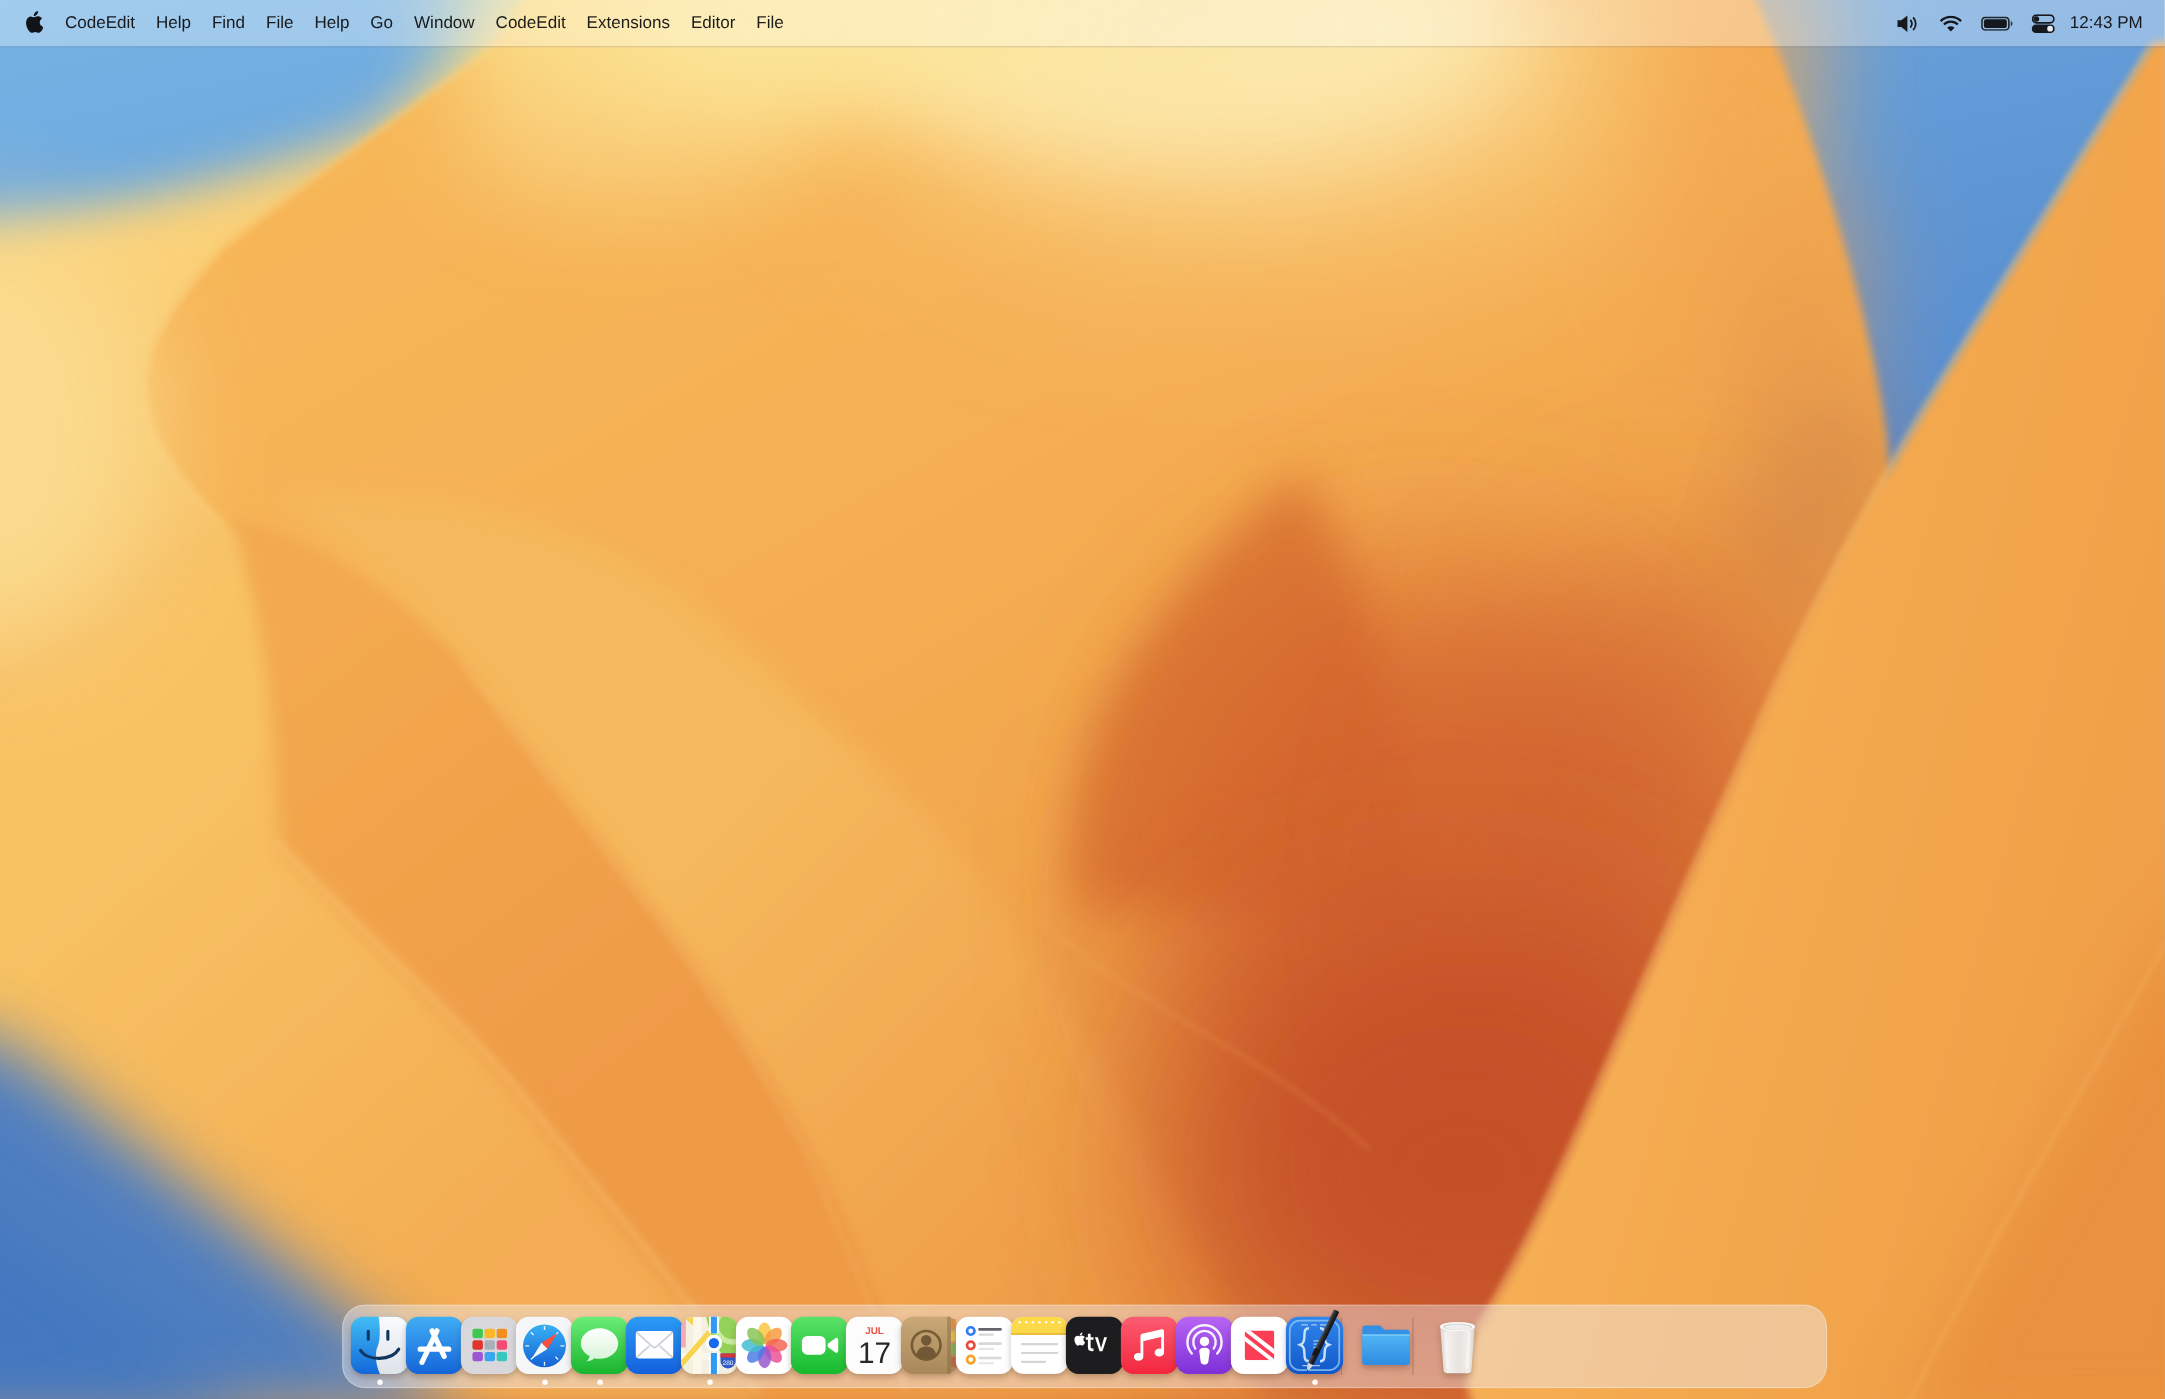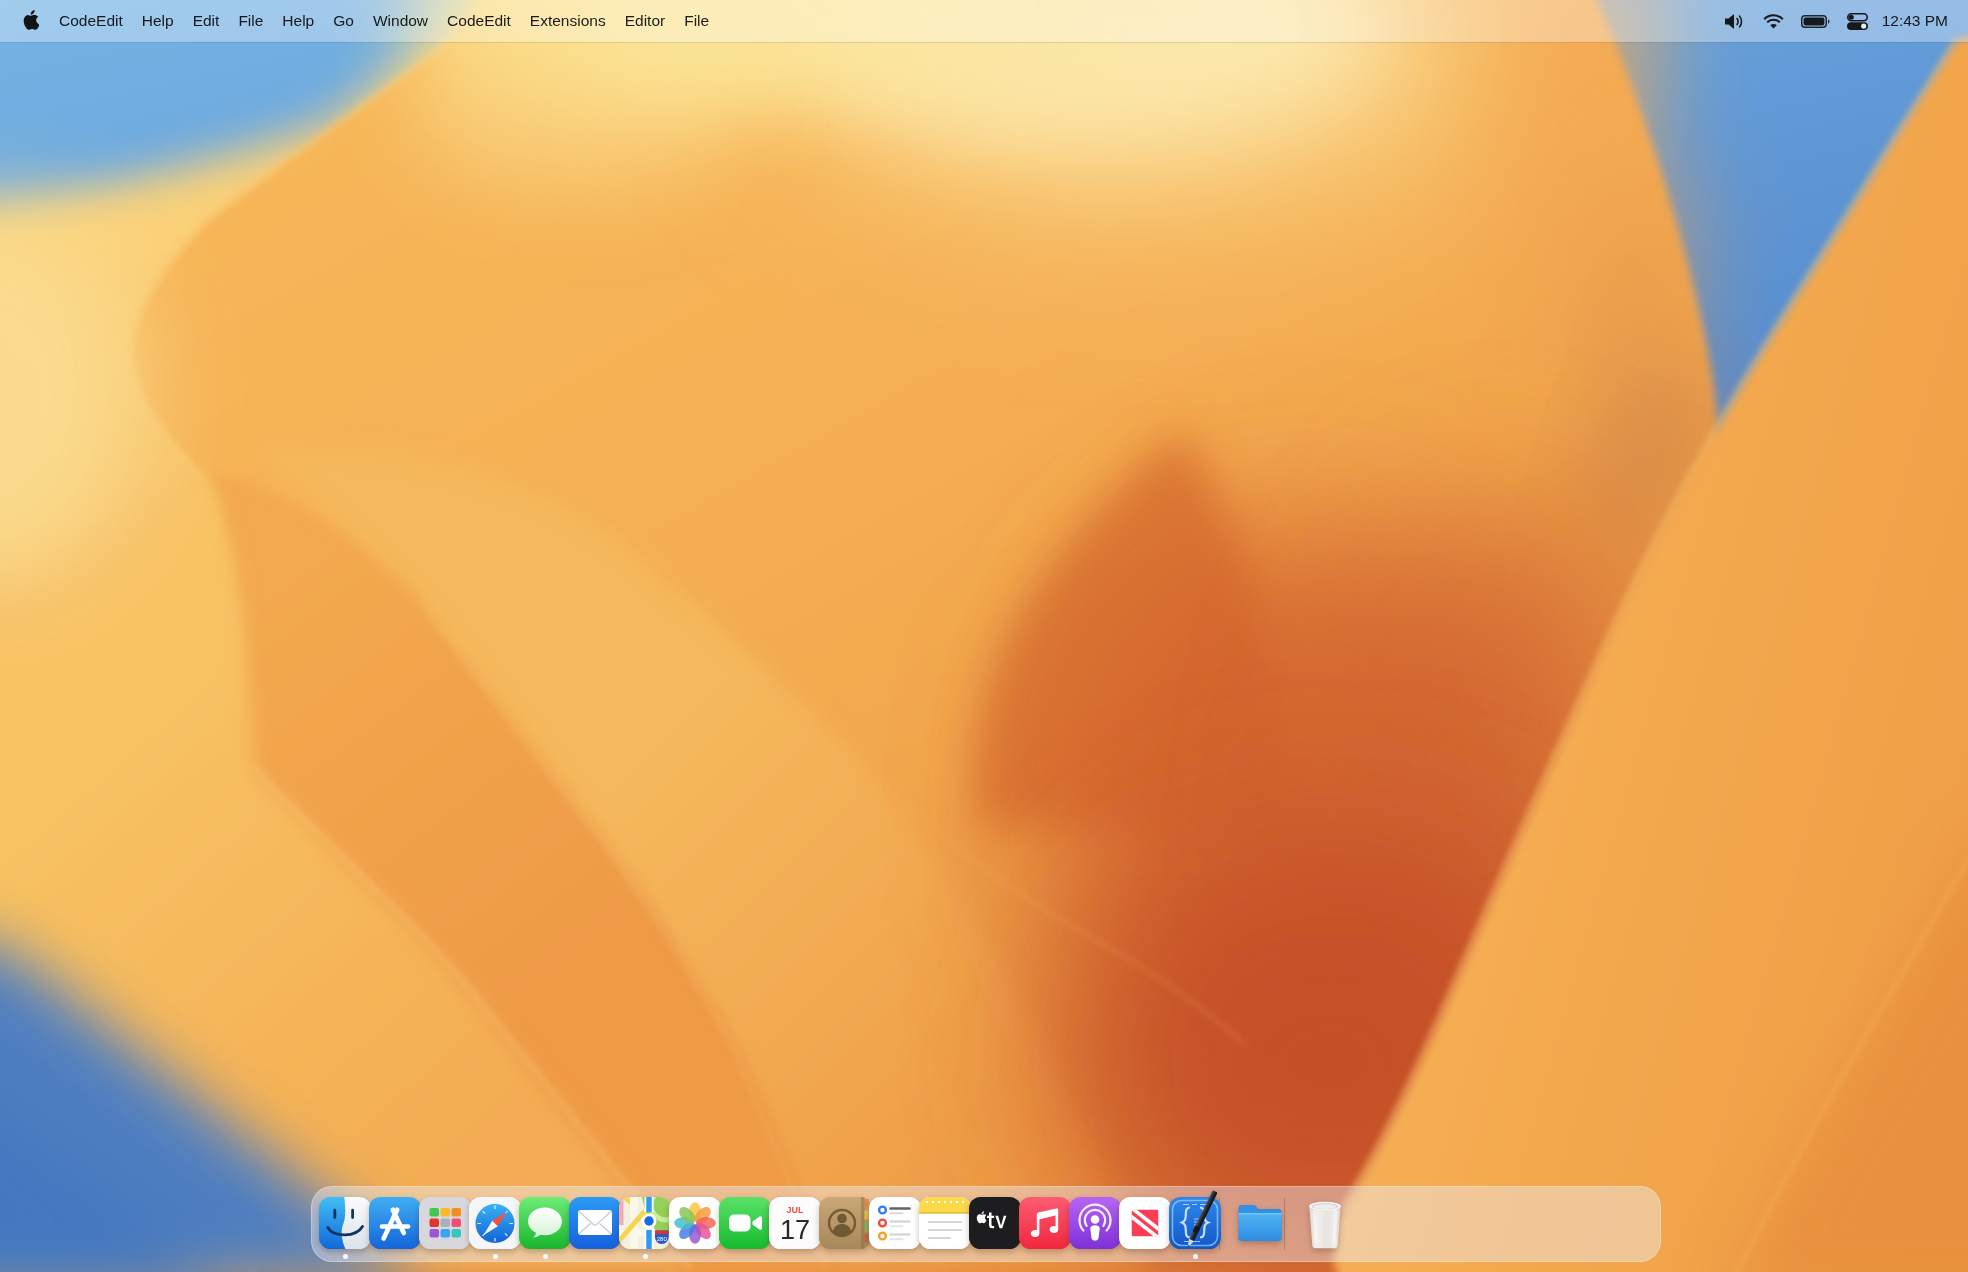--- a/index.html
+++ b/index.html
@@ -139,21 +139,21 @@
 
 <path d="M 1980,840 C 1890,1000 1800,1140 1725,1300 L 2040,1300 L 2040,840 Z" fill="#e88f3d" opacity="0.9" filter="url(#b30)"></path>
 <path d="M 1978,842 C 1888,1002 1798,1142 1723,1302" fill="none" stroke="#fdc97a" stroke-width="2" opacity="0.5" filter="url(#b3)"></path>
 </svg>
 <div id="menubar">
   <svg width="17" height="20" viewBox="0 0 17 20" style="margin:0 0 2px 22px;flex:none">
     <path fill="rgba(10,10,12,0.95)" d="M14.1,10.6c0-2.5,2.05-3.7,2.14-3.76c-1.17-1.7-2.98-1.94-3.62-1.96c-1.52-.16-2.99.9-3.77.9c-.79,0-1.98-.88-3.26-.85C4.9,4.96,3.35,5.9,2.5,7.4c-1.74,3.02-.44,7.47,1.24,9.92c.83,1.2,1.8,2.54,3.08,2.49c1.25-.05,1.72-.8,3.22-.8c1.5,0,1.93.8,3.24.78c1.34-.02,2.18-1.21,2.99-2.42c.96-1.38,1.35-2.73,1.37-2.8C17.6,14.55,14.13,13.22,14.1,10.6z M11.62,3.2c.68-.83,1.14-1.97,1.02-3.12c-.98.04-2.17.66-2.88,1.48C9.13,2.29,8.57,3.46,8.72,4.58C9.81,4.66,10.93,4.02,11.62,3.2z"></path>
   </svg>
   <span class="mitem" style="font-weight:normal;margin-left:20px">CodeEdit</span>
   <span class="mitem">Help</span>
-  <span class="mitem">Edit</span>
+  <span class="mitem">Find</span>
   <span class="mitem">File</span>
   <span class="mitem">Help</span>
   <span class="mitem">Go</span>
   <span class="mitem">Window</span>
   <span class="mitem">CodeEdit</span>
   <span class="mitem">Extensions</span>
   <span class="mitem">Editor</span>
   <span class="mitem">File</span>
   <div id="mb-right">
     <svg width="22" height="17" viewBox="0 0 22 17" style="margin-right:17px">

